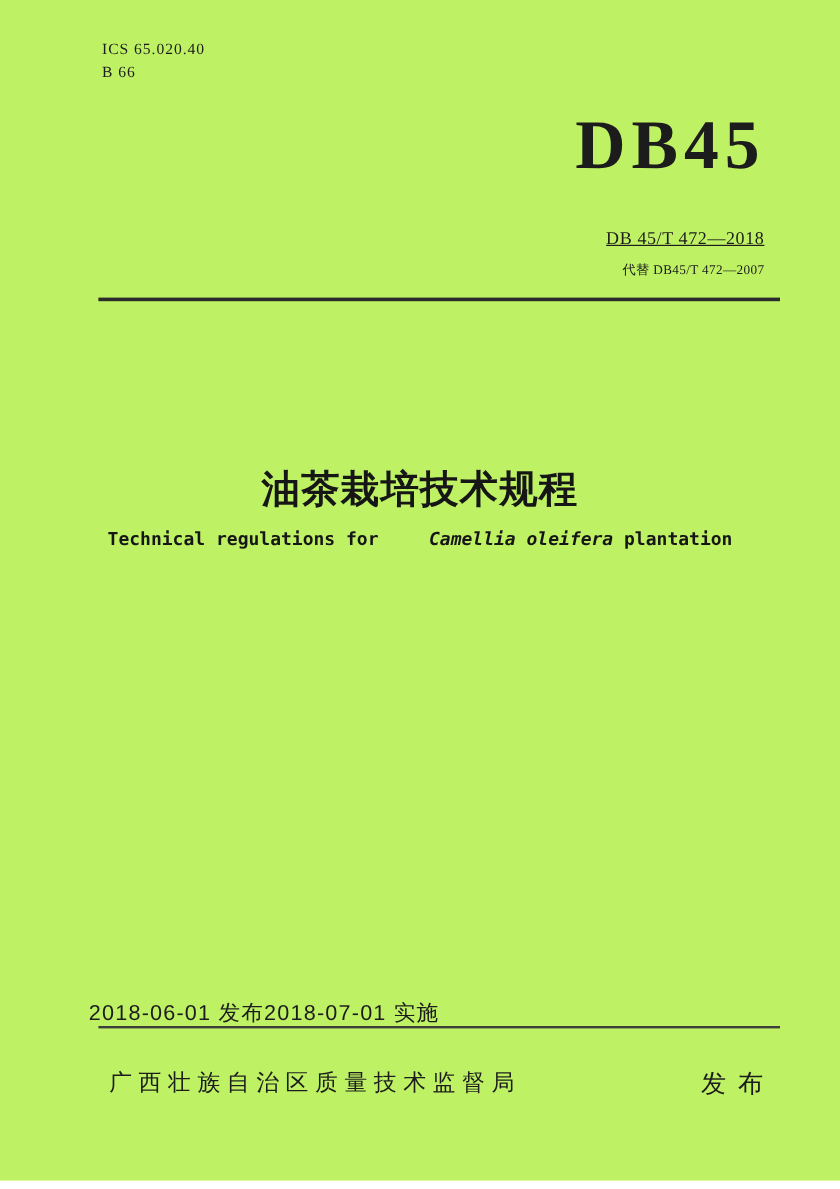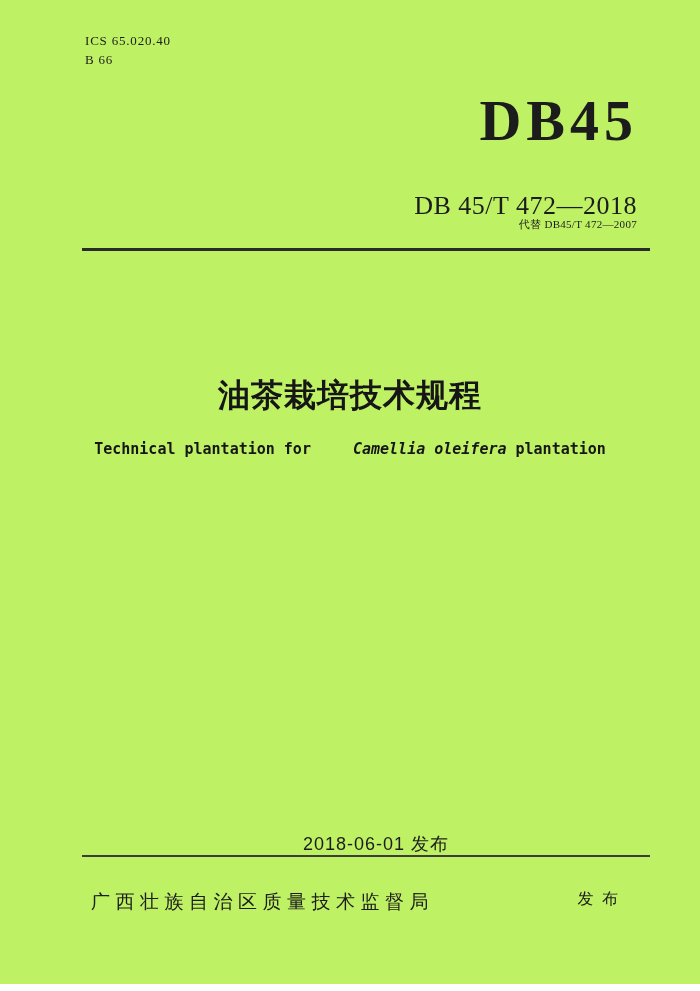--- a/index.html
+++ b/index.html
@@ -60,24 +60,25 @@
     margin-right: -15px;
     white-space: nowrap;
     font-family: "Liberation Sans", "DejaVu Sans", sans-serif;
     color: #222;
   }
 
   .standard-code {
     position: absolute;
     right: 63px;
     top: 191px;
-    font-size: 26px;
+    font-size: 15px;
     letter-spacing: 0.5px;
     font-family: "Liberation Serif", "DejaVu Serif", serif;
     white-space: nowrap;
+    text-decoration: underline;
   }
   .replaces-note {
     position: absolute;
     right: 63px;
     top: 217px;
     font-size: 11px;
     letter-spacing: 0.3px;
     font-family: "Liberation Serif", "DejaVu Serif", serif;
     white-space: nowrap;
   }
@@ -90,21 +91,21 @@
     height: 3px;
     background: #2b2b2b;
   }
 
   
   .title-cn {
     position: absolute;
     left: 0;
     right: 0;
     top: 374px;
-    margin: 0;
+    margin: 12px;
     text-align: center;
     font-size: 32px;
     font-weight: 700;
     letter-spacing: 1px;
     font-family: "Liberation Sans", "DejaVu Sans", sans-serif;
     color: #161616;
   }
 
   
   .title-en {
@@ -122,25 +123,25 @@
   }
   .title-en i {
     font-style: italic;
     font-weight: 700;
     margin-left: 33px;
   }
 
   
   .dates-row {
     position: absolute;
-    left: 92px;
+    left: 74px;
     top: 832px;
     width: 568px;
     display: flex;
-    justify-content: center;
+    justify-content: flex-start;
     font-size: 18px;
     letter-spacing: 1px;
     font-family: "Liberation Sans", "DejaVu Sans", sans-serif;
     color: #1c1c1c;
     white-space: pre;
   }
 
   .bottom-rule {
     position: absolute;
     left: 82px;
@@ -158,23 +159,23 @@
     top: 889px;
     text-align: left;
     font-size: 19px;
     letter-spacing: 5.5px;
     font-family: "Liberation Sans", "DejaVu Sans", sans-serif;
     color: #1c1c1c;
     white-space: nowrap;
   }
   .publish-label {
     position: absolute;
-    right: 80px;
+    right: 62px;
     top: 889px;
-    font-size: 16px;
+    font-size: 21px;
     letter-spacing: 2px;
     font-family: "Liberation Sans", "DejaVu Sans", sans-serif;
     color: #1c1c1c;
     white-space: pre;
   }
 </style>
 </head>
 <body>
 
 <div class="page">
@@ -187,24 +188,25 @@
 
 
   <div class="standard-code">DB 45/T 472—2018</div>
 
   <div class="replaces-note">代替 DB45/T 472—2007</div>
 
   <div class="top-rule"></div>
 
   <h1 class="title-cn">油茶栽培技术规程</h1>
 
-  <div class="title-en"><span>Technical plantation for </span><i>Camellia oleifera</i><span> plantation</span></div>
+  <div class="title-en"><span>Technical regulations for </span><i>Camellia oleifera</i><span> plantation</span></div>
 
   <div class="dates-row">
     <span>2018-06-01 发布</span>
+    <span>2018-07-01 实施</span>
   </div>
 
   <div class="bottom-rule"></div>
 
   <div class="publisher-name">广西壮族自治区质量技术监督局</div>
 
   <div class="publish-label">发 布</div>
 
 </div>
 

